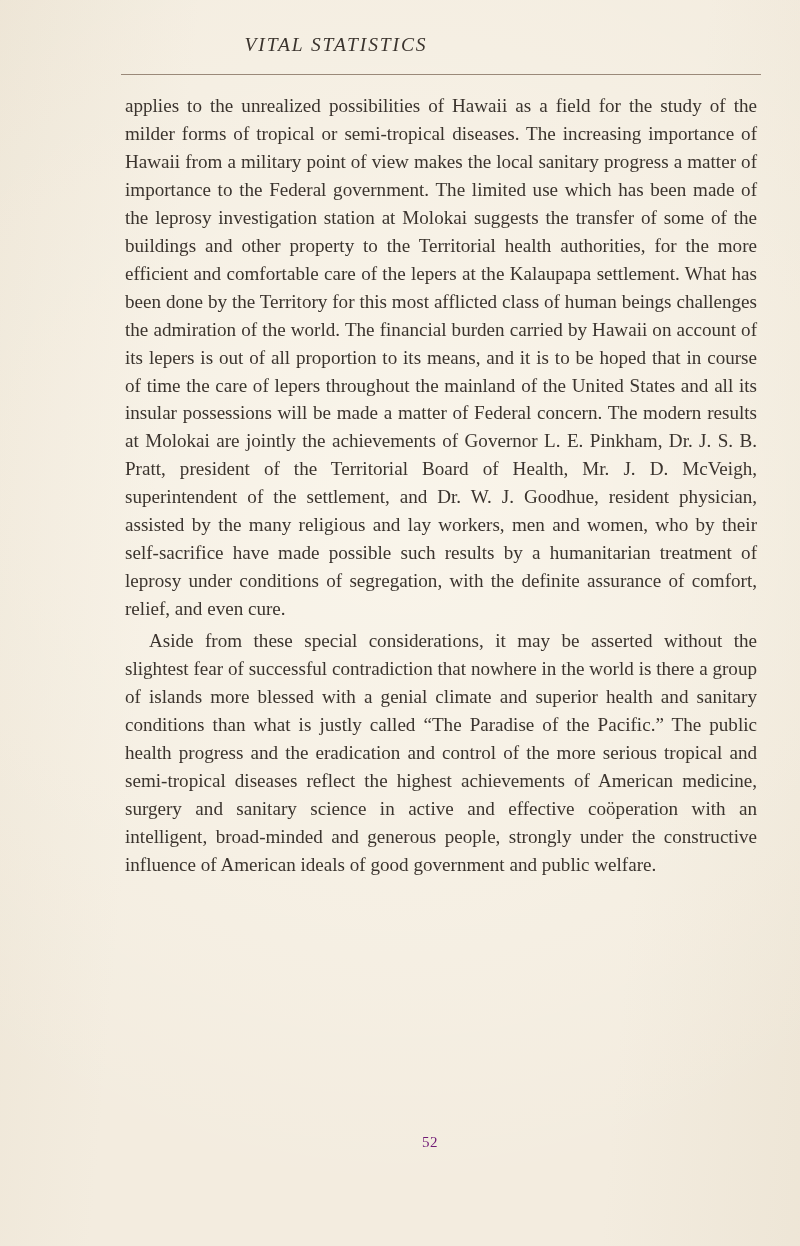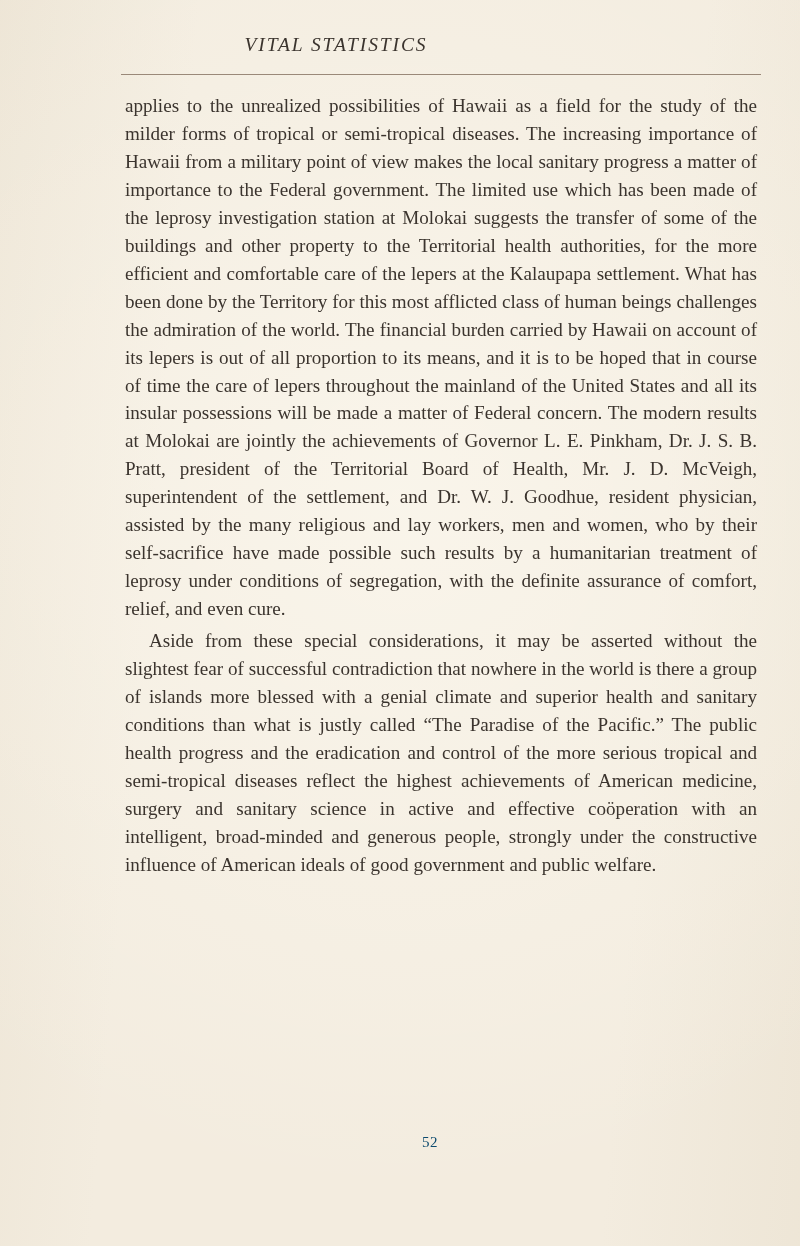--- a/index.html
+++ b/index.html
@@ -73,21 +73,21 @@
   
 
   .folio {
     position: absolute;
     top: 1134px;
     left: 0;
     width: 800px;
     text-align: center;
     font-size: 15px;
     letter-spacing: 0.6px;
-    color: #0c4a6e;
+    color: #701a75;
   }
   .folio span { position: relative; left: 30px; }
 </style>
 </head>
 <body>
 
 <div class="page">
 
   <div class="paper-grain"></div>
 

